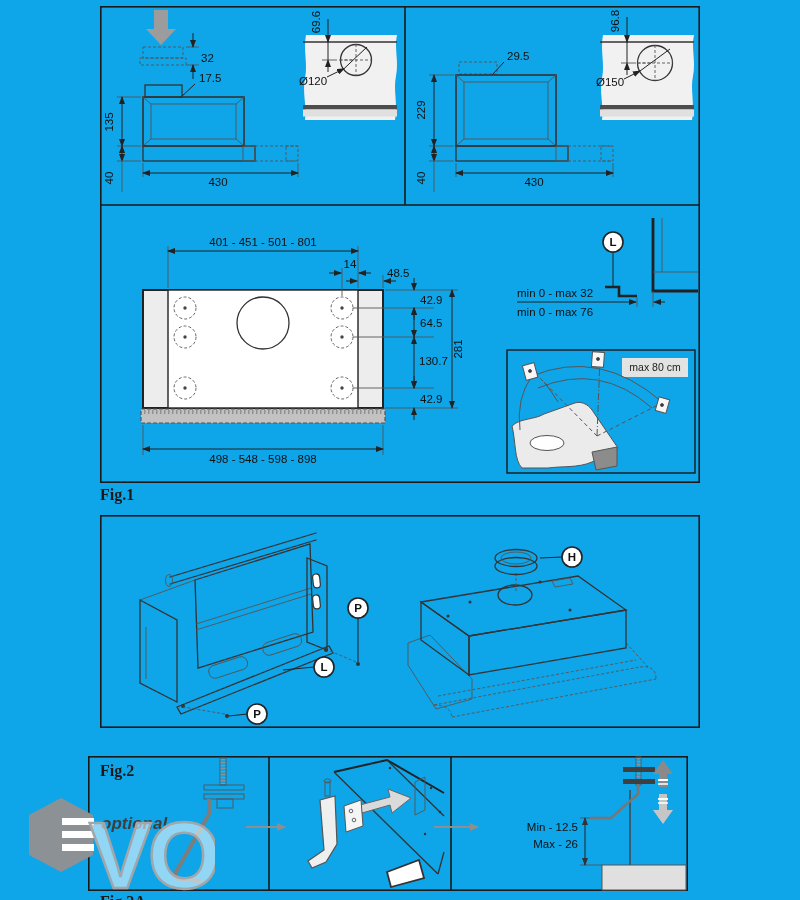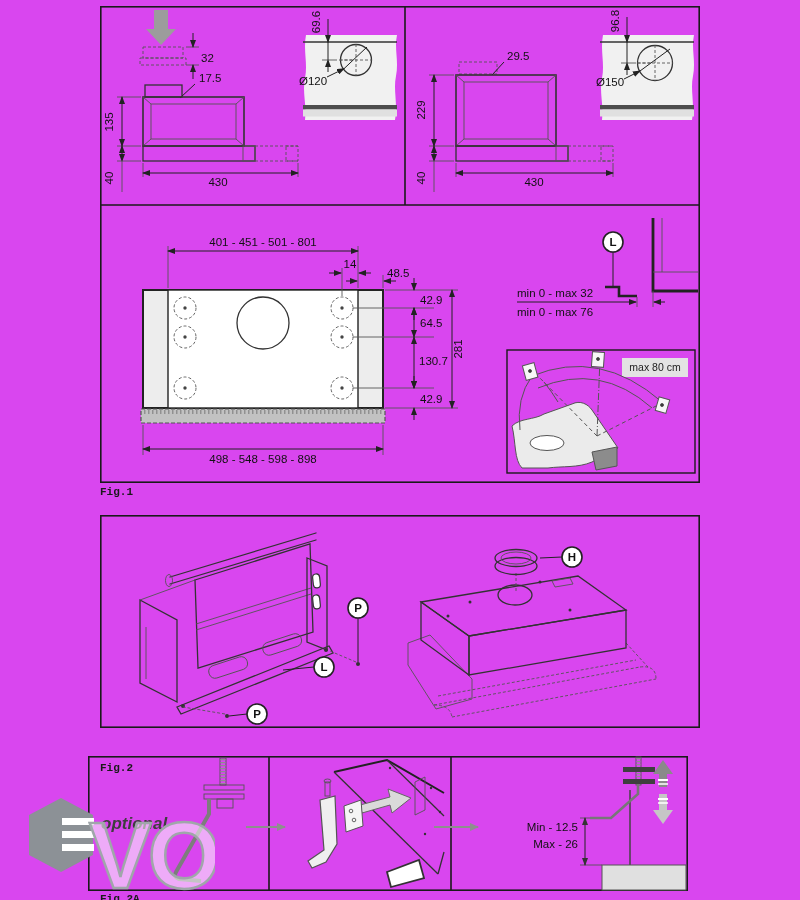--- a/index.html
+++ b/index.html
@@ -1,20 +1,20 @@
 <!DOCTYPE html>
 <html><head>
 <meta charset="utf-8">
 <style>
   html,body{margin:0;padding:0;background:#fff;}
-  .page{position:relative;width:800px;height:900px;background:#d946ef;overflow:hidden;
+  .page{position:relative;width:800px;height:900px;background:#0ea5e9;overflow:hidden;
         font-family:"Liberation Sans",sans-serif;}
   .fig{position:absolute;}
-  .fig-label{position:absolute;left:100px;font-size:11px;font-weight:bold;color:#1a1a1a;
-             font-family:Liberation Mono, monospace;}
+  .fig-label{position:absolute;left:100px;font-size:16px;font-weight:bold;color:#1a1a1a;
+             font-family:Liberation Serif, serif;}
   svg{display:block;}
   svg text{font-family:"Liberation Sans",sans-serif;}
   .d  {font-size:11.5px;fill:#111;}
   .dm {font-size:11.5px;fill:#111;text-anchor:middle;}
   .cal{font-size:11.5px;font-weight:bold;text-anchor:middle;fill:#111;}
   .badge-t{font-size:10.5px;fill:#222;text-anchor:middle;}
   .opt{font-size:17px;font-style:italic;font-weight:bold;fill:#3e3e3e;}
   .frame{fill:none;stroke:#1a1a1a;stroke-width:1.6;}
   .ln  {stroke:#333;stroke-width:1.3;fill:none;}
   .ln2 {stroke:#222;stroke-width:2;fill:none;}

